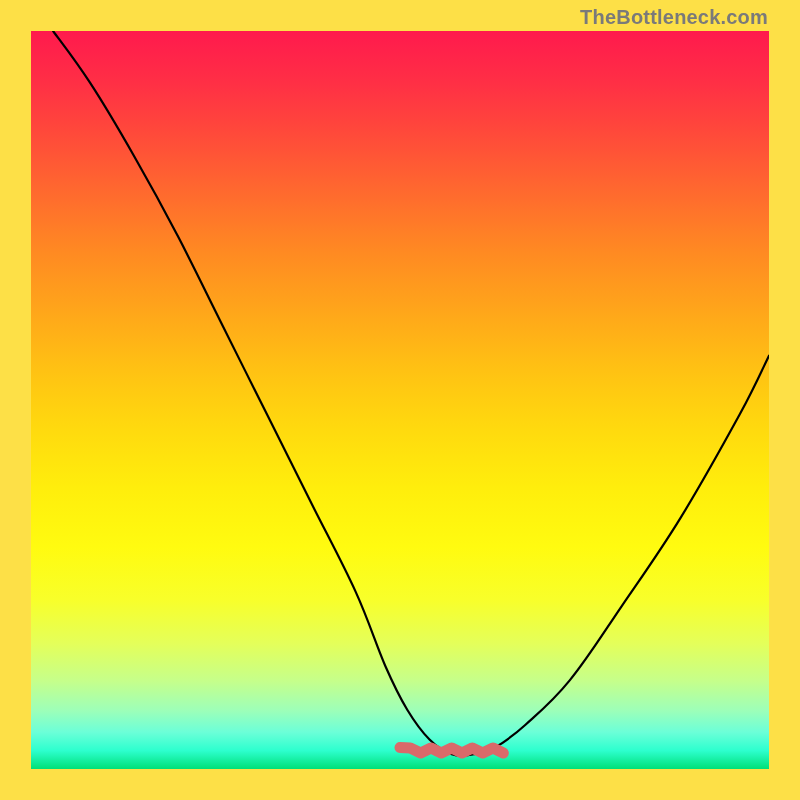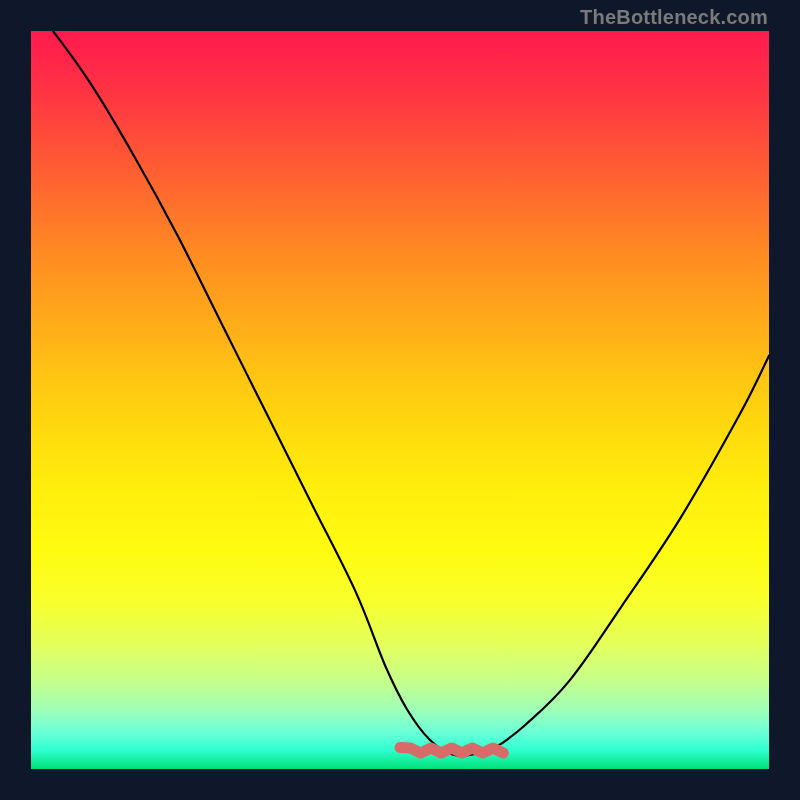--- a/index.html
+++ b/index.html
@@ -1,21 +1,21 @@
 <!DOCTYPE html>
 <html><head>
 <meta charset="utf-8">
 <style>
   * { margin: 0; padding: 0; box-sizing: border-box; }
   html, body { width: 800px; height: 800px; overflow: hidden; background: #000; }
   .stage {
     position: relative;
     width: 800px;
     height: 800px;
-    background: #0f172a;
+    background: #fde047;
   }
   .plot-area {
     position: absolute;
     left: 31px;
     top: 31px;
     width: 738px;
     height: 738px;
     overflow: hidden;
   }
   .gradient-bg {

